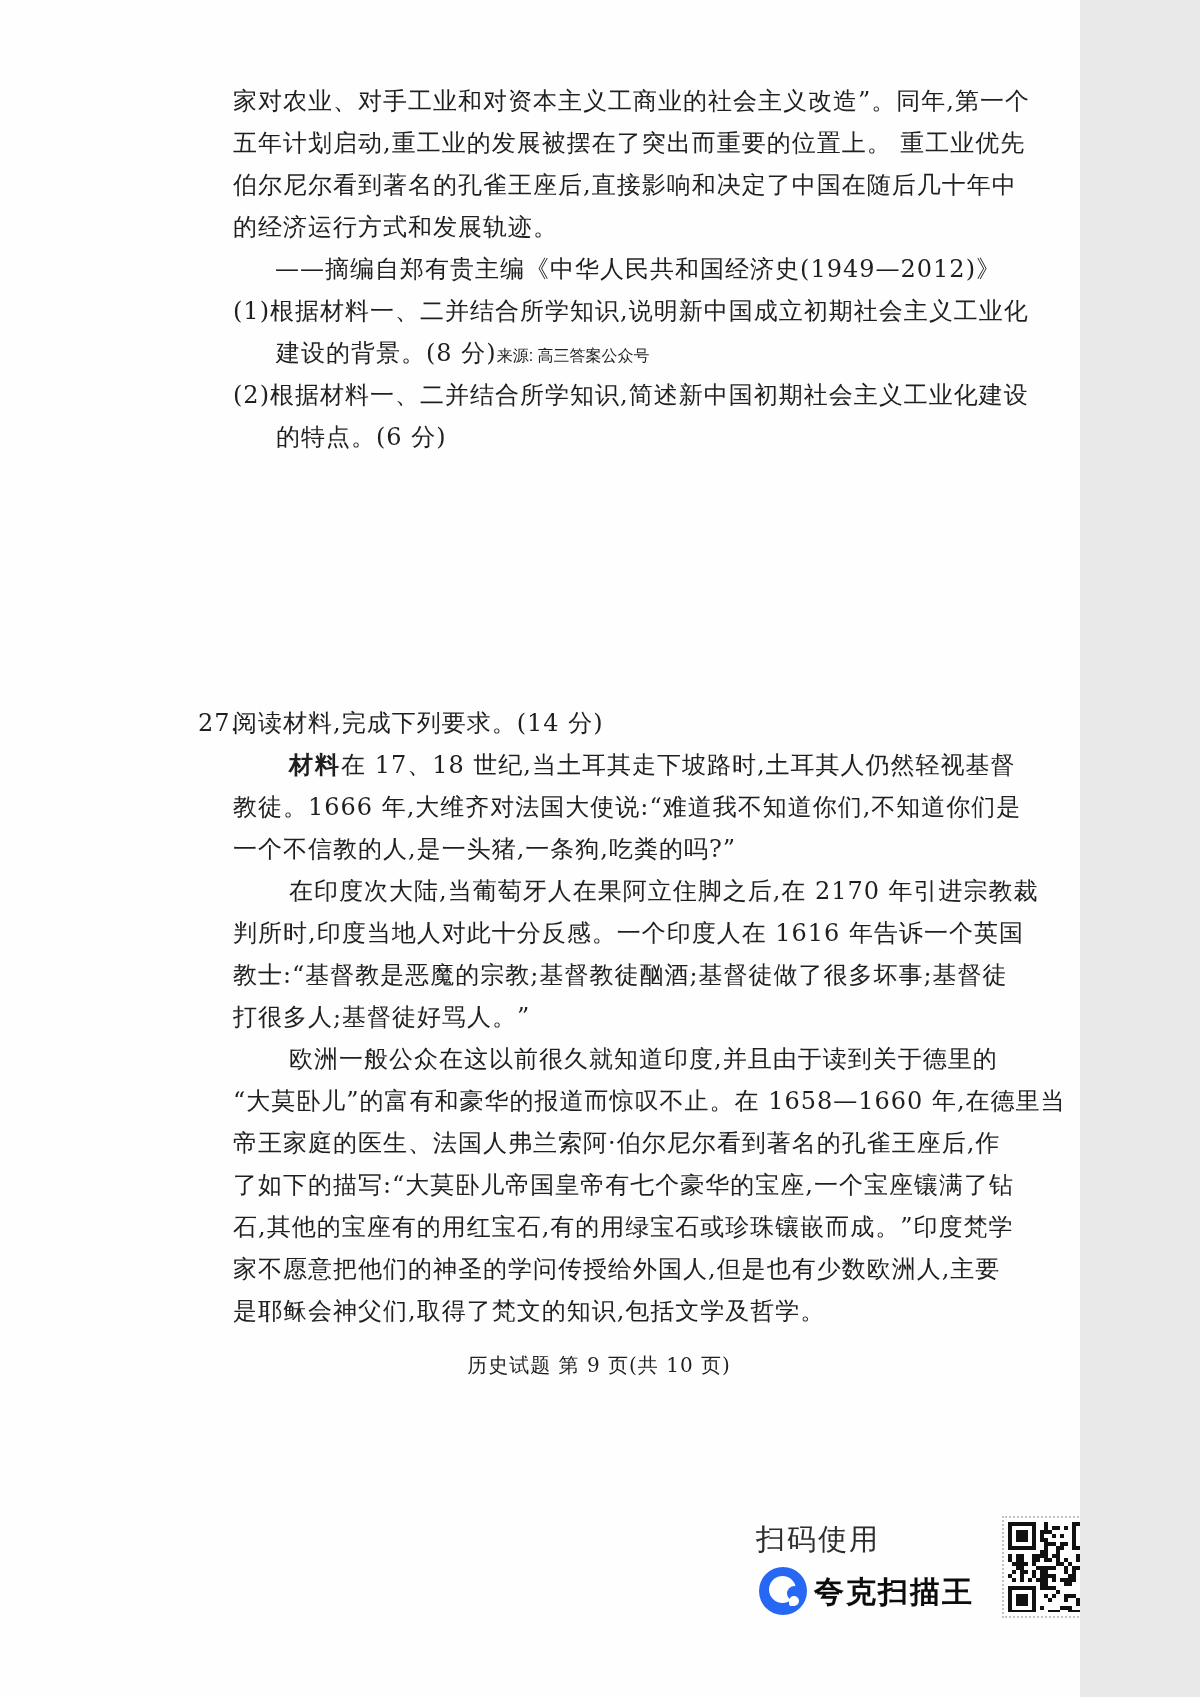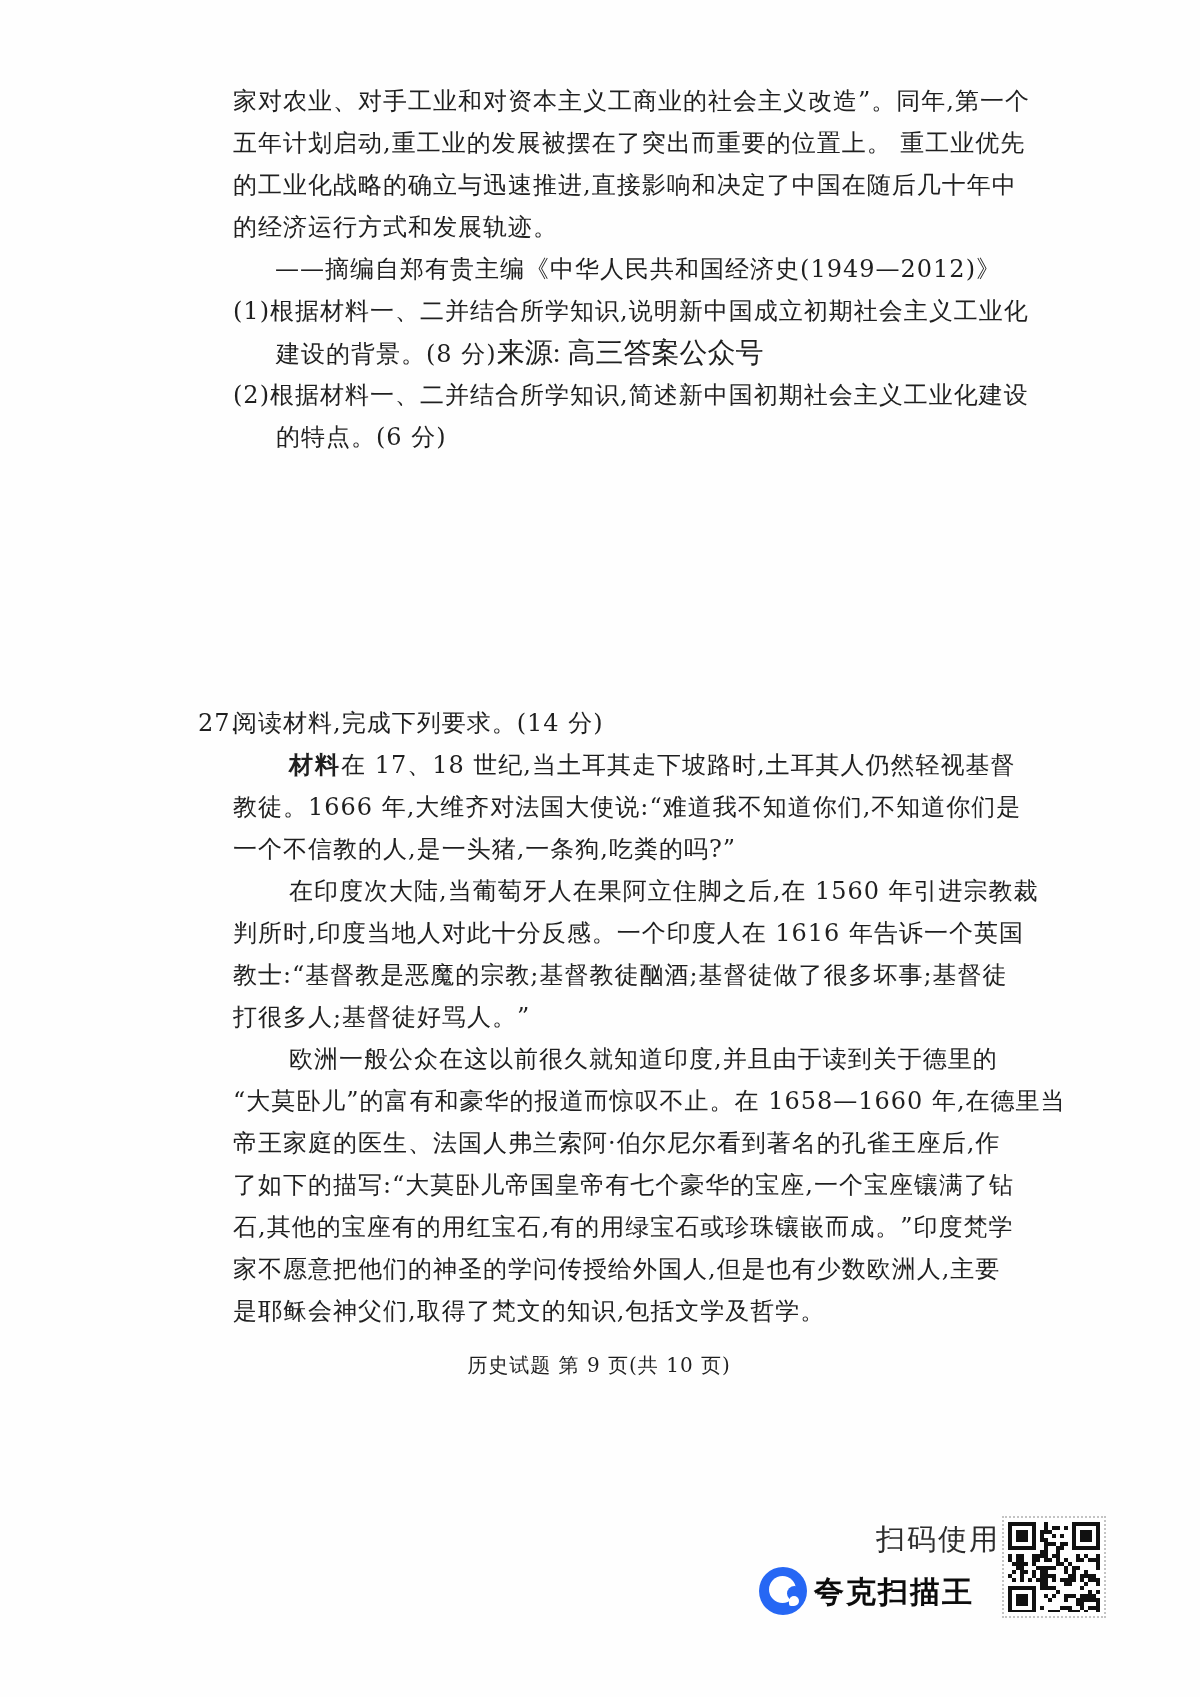--- a/index.html
+++ b/index.html
@@ -1,39 +1,39 @@
 <!DOCTYPE html>
 <html><head>
 <meta charset="utf-8">
 <style>
   html,body{margin:0;padding:0;background:#e9e9e9;}
   .page{
     position:relative;
-    width:1200px;height:1697px;
+    width:1080px;height:1697px;
     background:#fefefe;
     overflow:hidden;
     font-family:"DejaVu Serif","Liberation Serif",serif;
     color:#1f1f1f;
   }
   .doc{
     position:absolute;
     left:233px;top:80px;width:768px;
     font-size:24px;line-height:42px;
     letter-spacing:1px;
   }
   .line{height:42px;white-space:nowrap;}
   .attr-line{text-align:right;}
   .q-cont{padding-left:43px;}
   .para-indent{padding-left:56px;}
   .mat-label{font-weight:bold;letter-spacing:2px;margin-right:0;font-family:Liberation Mono, monospace;}
   .q27-header{margin-top:244px;}
   .q-num{display:inline-block;width:35px;margin-left:-35px;}
   .watermark{
-    font-family:Liberation Serif, serif;
-    font-size:28px;letter-spacing:0;
+    font-family:Liberation Sans, sans-serif;
+    font-size:16px;letter-spacing:0;
   }
   .footer{
     margin-top:12px;height:42px;
     text-align:center;font-size:20px;letter-spacing:1px;
     padding-right:36px;white-space:nowrap;
   }
   
   .scan-hint{
     position:absolute;top:1521px;right:200px;
     font-family:"DejaVu Sans","Liberation Sans",sans-serif;
@@ -74,42 +74,42 @@
 </style>
 </head>
 <body>
 
 <div class="page">
 
   <div class="doc">
 
     <div class="line">家对农业、对手工业和对资本主义工商业的社会主义改造”。同年,第一个</div>
     <div class="line">五年计划启动,重工业的发展被摆在了突出而重要的位置上。 重工业优先</div>
-    <div class="line">的工业化战略的确立与迅速推进,直接影响和决定了中国在随后几十年中</div>
+    <div class="line">伯尔尼尔看到著名的孔雀王座后,直接影响和决定了中国在随后几十年中</div>
     <div class="line">的经济运行方式和发展轨迹。</div>
 
     <div class="line attr-line">——摘编自郑有贵主编《中华人民共和国经济史(1949—2012)》</div>
 
     <div class="line">(1)根据材料一、二并结合所学知识,说明新中国成立初期社会主义工业化</div>
     <div class="line q-cont">
       <span>建设的背景。(8 分)</span><span class="watermark">来源: 高三答案公众号</span>
     </div>
     <div class="line">(2)根据材料一、二并结合所学知识,简述新中国初期社会主义工业化建设</div>
     <div class="line q-cont">的特点。(6 分)</div>
 
     <div class="line q27-header">
       <span class="q-num">27.</span><span>阅读材料,完成下列要求。(14 分)</span>
     </div>
 
     <div class="line para-indent">
       <span class="mat-label">材料</span><span>在 17、18 世纪,当土耳其走下坡路时,土耳其人仍然轻视基督</span>
     </div>
     <div class="line">教徒。1666 年,大维齐对法国大使说:“难道我不知道你们,不知道你们是</div>
     <div class="line">一个不信教的人,是一头猪,一条狗,吃粪的吗?”</div>
-    <div class="line para-indent">在印度次大陆,当葡萄牙人在果阿立住脚之后,在 1560 年引进宗教裁</div>
+    <div class="line para-indent">在印度次大陆,当葡萄牙人在果阿立住脚之后,在 2170 年引进宗教裁</div>
     <div class="line">判所时,印度当地人对此十分反感。一个印度人在 1616 年告诉一个英国</div>
     <div class="line">教士:“基督教是恶魔的宗教;基督教徒酗酒;基督徒做了很多坏事;基督徒</div>
     <div class="line">打很多人;基督徒好骂人。”</div>
     <div class="line para-indent">欧洲一般公众在这以前很久就知道印度,并且由于读到关于德里的</div>
     <div class="line">“大莫卧儿”的富有和豪华的报道而惊叹不止。在 1658—1660 年,在德里当</div>
     <div class="line">帝王家庭的医生、法国人弗兰索阿·伯尔尼尔看到著名的孔雀王座后,作</div>
     <div class="line">了如下的描写:“大莫卧儿帝国皇帝有七个豪华的宝座,一个宝座镶满了钻</div>
     <div class="line">石,其他的宝座有的用红宝石,有的用绿宝石或珍珠镶嵌而成。”印度梵学</div>
     <div class="line">家不愿意把他们的神圣的学问传授给外国人,但是也有少数欧洲人,主要</div>
     <div class="line">是耶稣会神父们,取得了梵文的知识,包括文学及哲学。</div>

